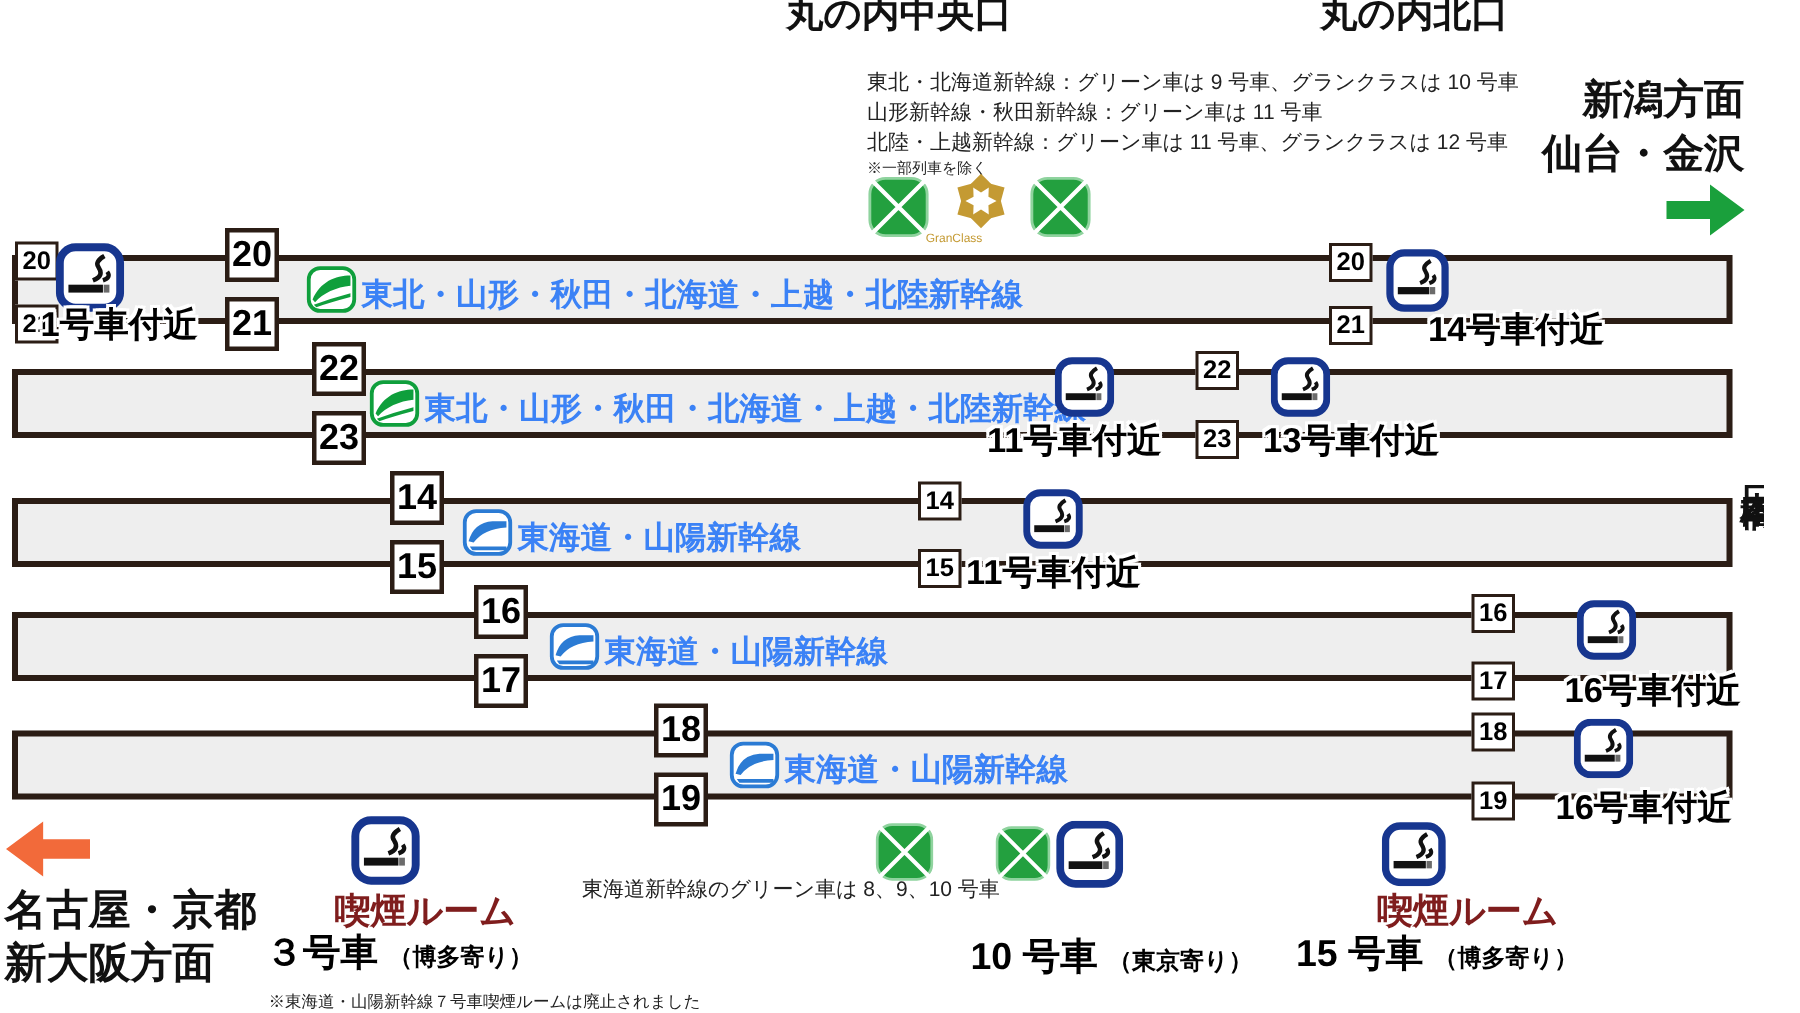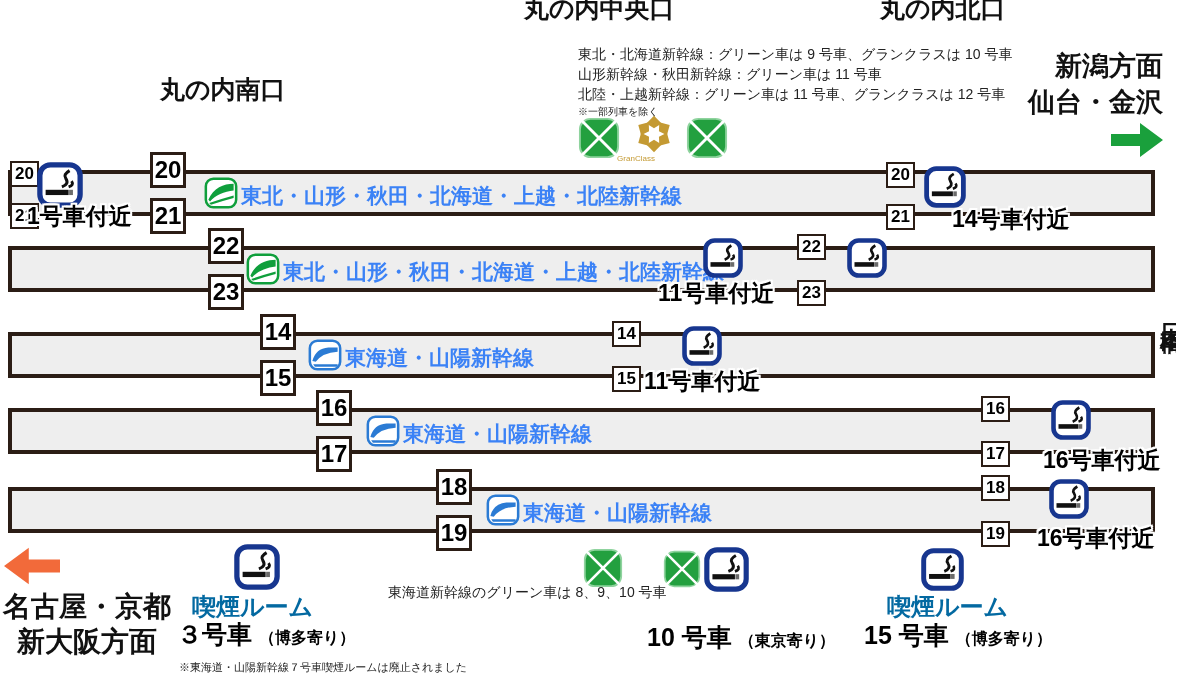--- a/index.html
+++ b/index.html
@@ -30,28 +30,28 @@
     position:absolute; font-weight:bold; font-size:23px; color:#000; z-index:6;
     white-space:nowrap; letter-spacing:0px;
     text-shadow:-2px -2px 0 #fff, 2px -2px 0 #fff, -2px 2px 0 #fff, 2px 2px 0 #fff,
                 -2px 0 0 #fff, 2px 0 0 #fff, 0 -2px 0 #fff, 0 2px 0 #fff;
   }
   .line-name {
     position:absolute; font-weight:bold; font-size:21px; color:#3b82f6; z-index:3;
     white-space:nowrap;
   }
   .exit-label { position:absolute; font-weight:bold; font-size:25px; color:#111; white-space:nowrap; }
-  .dir-text { position:absolute; font-weight:bold; font-size:27px; line-height:36px; color:#111; white-space:nowrap;text-align:center; }
+  .dir-text { position:absolute; font-weight:bold; font-size:27px; line-height:36px; color:#111; white-space:nowrap; }
   .info-line { font-size:14px; line-height:20px; color:#222; white-space:nowrap; }
   .info-note { font-size:10px; color:#222; margin-top:1px; }
   .vert {
     position:absolute; font-weight:bold; font-size:23px; color:#111;
     writing-mode:vertical-rl; text-orientation:upright; letter-spacing:3px; white-space:nowrap;
   }
-  .room-title { position:absolute; font-weight:bold; font-size:24px; color:#0369a1; white-space:nowrap; z-index:6; }
+  .room-title { position:absolute; font-weight:bold; font-size:24px; color:#7f1d1d; white-space:nowrap; z-index:6;margin-left:31px; }
   .room-car { position:absolute; font-weight:bold; font-size:25px; color:#000; white-space:nowrap; z-index:6; }
   .room-car .side { font-size:16px; }
   .tiny-note { position:absolute; font-size:11px; color:#222; white-space:nowrap; z-index:6; }
   .green-note { position:absolute; font-size:14px; color:#222; white-space:nowrap; z-index:6; }
   .granclass-label { position:absolute; width:64px; text-align:center; font-size:8px; color:#c49a33; z-index:6; }
   .flip { transform:scaleX(-1); }
 </style>
 </head>
 <body>
 
@@ -91,21 +91,20 @@
         <path d="M6 30 H35 V33 H8 Z" fill="#2b7bd4"></path>
       </symbol>
       <symbol id="sym-arrow" viewBox="0 0 52 40">
         <path d="M0 14 H29 V3 L52 20 L29 37 V26 H0 Z" fill="currentColor"></path>
       </symbol>
     </defs>
   </svg>
 
   <div class="exit-label" style="left:524px; top:-8px;">丸の内中央口</div>
   <div class="exit-label" style="left:880px; top:-8px;">丸の内北口</div>
-  <div class="exit-label" style="left:160px; top:73px;">丸の内南口</div>
   <div class="vert" style="left:1157px; top:306px;">日本橋口</div>
 
   <div class="abs" style="left:578px; top:44px;">
     <div class="info-line">東北・北海道新幹線：グリーン車は 9 号車、グランクラスは 10 号車</div>
     <div class="info-line">山形新幹線・秋田新幹線：グリーン車は 11 号車</div>
     <div class="info-line">北陸・上越新幹線：グリーン車は 11 号車、グランクラスは 12 号車</div>
     <div class="info-note">※一部列車を除く</div>
   </div>
   <svg class="icon" style="left:578px; top:117px; width:42px; height:42px;">
       <use href="#sym-clover" xlink:href="#sym-clover"></use>
@@ -155,20 +154,21 @@
   <div class="line-name" style="left:283px; top:258px;">東北・山形・秋田・北海道・上越・北陸新幹線</div>
   <svg class="icon" style="left:703px; top:238px; width:40px; height:40px;">
       <use href="#sym-smoke" xlink:href="#sym-smoke"></use>
     </svg>
   <div class="halo" style="left:658px; top:278px;">11号車付近</div>
   <div class="badge-sm" style="left:797px; top:234px;">22</div>
   <div class="badge-sm" style="left:797px; top:280px;">23</div>
   <svg class="icon" style="left:847px; top:238px; width:40px; height:40px;">
       <use href="#sym-smoke" xlink:href="#sym-smoke"></use>
     </svg>
+  <div class="halo" style="left:842px; top:278px;">13号車付近</div>
 
   <div class="bar" style="top:332px;"></div>
   <div class="badge-lg" style="left:260px; top:314px;">14</div>
   <div class="badge-lg" style="left:260px; top:360px;">15</div>
   <svg class="icon" style="left:308px; top:339px; width:34px; height:32px;">
       <use href="#sym-jrcentral" xlink:href="#sym-jrcentral"></use>
     </svg>
   <div class="line-name" style="left:345px; top:344px;">東海道・山陽新幹線</div>
   <div class="badge-sm" style="left:612px; top:321px;">14</div>
   <div class="badge-sm" style="left:612px; top:366px;">15</div>

